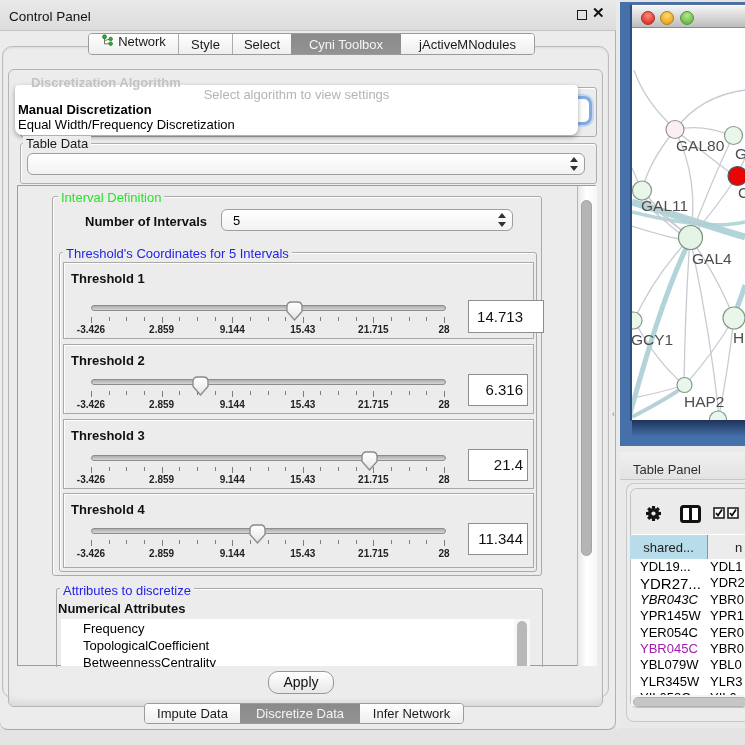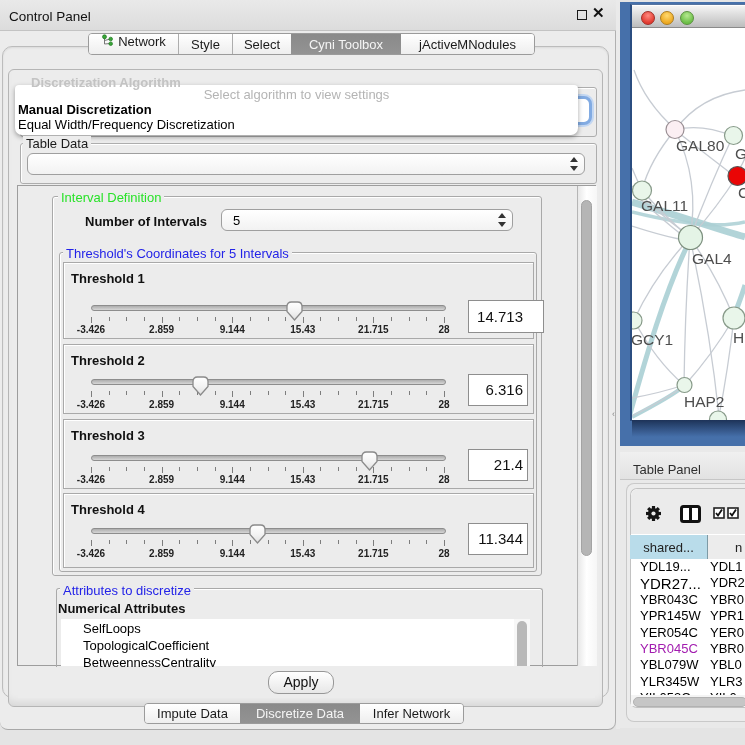--- a/index.html
+++ b/index.html
@@ -197,21 +197,21 @@
     <div class="abs" style="left:343.4px;top:548px;width:60px;text-align:center;font-size:10px;font-weight:bold;color:#222;">21.715</div>
     <div class="abs" style="left:414.0px;top:548px;width:60px;text-align:center;font-size:10px;font-weight:bold;color:#222;">28</div>
     <svg class="abs" style="left:248.5px;top:524.0px;" width="17" height="20" viewBox="0 0 17 20">
       <path d="M1 5.5 Q1 1 5.5 1 L11.5 1 Q16 1 16 5.5 L16 10.5 L8.5 19 L1 10.5 Z" fill="url(#tg)" stroke="#8a8a8a" stroke-width="1.3"></path>
     </svg>
     <div class="abs" style="left:468px;top:523px;width:54px;height:30px;background:#fff;border:1.5px solid #8e8e8e;font-size:15px;color:#111;text-align:right;line-height:30px;padding-right:4px;">11.344</div>
     <div class="abs" style="left:56px;top:588px;width:485px;height:78px;border:1px solid #a9a9a9;border-bottom:none;border-radius:3px 3px 0 0;box-shadow:inset 0 1px 0 #fff;"></div>
     <div class="abs" style="left:60px;top:583px;font-size:13px;color:#2323e8;background:#ececec;padding:0 3px;">Attributes to discretize</div>
     <div class="abs" style="left:58px;top:601px;font-size:13px;font-weight:bold;color:#111;">Numerical Attributes</div>
     <div class="abs" style="left:61px;top:619px;width:453px;height:47px;background:#fff;"></div>
-    <div class="abs" style="left:83px;top:621px;font-size:13px;color:#000;">SelfLoops</div>
+    <div class="abs" style="left:83px;top:621px;font-size:13px;color:#000;">Frequency</div>
     <div class="abs" style="left:83px;top:638px;font-size:13px;color:#000;">TopologicalCoefficient</div>
     <div class="abs" style="left:83px;top:655px;font-size:13px;color:#000;">BetweennessCentrality</div>
     <div class="abs" style="left:514px;top:619px;width:16px;height:47px;background:#f7f7f7;"></div>
     <div class="abs" style="left:517px;top:621px;width:10px;height:45px;background:#b8b8b8;border-radius:5px 5px 0 0;"></div>
     <div class="abs" style="left:18px;top:667px;width:577px;height:31px;background:#ececec;"></div>
     <div class="abs" style="left:268px;top:671px;width:64px;height:21px;background:linear-gradient(#ffffff,#e7e7e7);border:1px solid #979797;border-radius:10px;font-size:14px;color:#111;text-align:center;line-height:21px;">Apply</div>
     <div class="abs" style="left:144px;top:703px;width:318px;height:19px;border:1px solid #9b9b9b;border-radius:4px;overflow:hidden;">
       <div style="position:absolute;left:0px;width:95px;top:0;height:100%;display:flex;align-items:center;justify-content:center;background:linear-gradient(#ffffff,#eeeeee);color:#1a1a1a;font-size:13px;">Impute Data</div>
       <div style="position:absolute;left:95px;width:120px;top:0;height:100%;display:flex;align-items:center;justify-content:center;background:linear-gradient(#8a8a8a,#939393);color:#f5f5f5;font-size:13px;">Discretize Data</div>
       <div style="position:absolute;left:215px;width:103px;top:0;height:100%;display:flex;align-items:center;justify-content:center;background:linear-gradient(#ffffff,#eeeeee);color:#1a1a1a;font-size:13px;">Infer Network</div>
@@ -301,21 +301,21 @@
       <path d="M3 6 L5 8.5 L9 2.5" fill="none" stroke="#111" stroke-width="1.8"></path>
     </svg>
     <div class="abs" style="left:630px;top:535px;width:77px;height:24px;background:#b9dcea;border-right:1px solid #7d9aa5;"></div>
     <div class="abs" style="left:708px;top:535px;width:37px;height:24px;background:#ececec;"></div>
     <div class="abs" style="left:630px;top:540px;width:77px;text-align:center;font-size:13px;color:#222;">shared...</div>
     <div class="abs" style="left:735px;top:540px;font-size:13px;color:#222;">n</div>
     <div class="abs" style="left:640px;top:559.0px;font-size:13px;color:#000;">YDL19...</div>
     <div class="abs" style="left:710px;top:559.0px;font-size:13px;color:#000;">YDL1</div>
     <div class="abs" style="left:640px;top:575.4px;font-size:15px;color:#000;">YDR27...</div>
     <div class="abs" style="left:710px;top:575.4px;font-size:13px;color:#000;">YDR2</div>
-    <div class="abs" style="left:640px;top:591.8px;font-size:13px;color:#000;">YBR043C</div>
+    <div class="abs" style="left:640px;top:591.8px;font-size:13px;color:#000;font-style:italic;">YBR043C</div>
     <div class="abs" style="left:710px;top:591.8px;font-size:13px;color:#000;">YBR0</div>
     <div class="abs" style="left:640px;top:608.2px;font-size:13px;color:#000;">YPR145W</div>
     <div class="abs" style="left:710px;top:608.2px;font-size:13px;color:#000;">YPR1</div>
     <div class="abs" style="left:640px;top:624.6px;font-size:13px;color:#000;">YER054C</div>
     <div class="abs" style="left:710px;top:624.6px;font-size:13px;color:#000;">YER0</div>
     <div class="abs" style="left:640px;top:641.0px;font-size:13px;color:#a21caf;">YBR045C</div>
     <div class="abs" style="left:710px;top:641.0px;font-size:13px;color:#000;">YBR0</div>
     <div class="abs" style="left:640px;top:657.4px;font-size:13px;color:#000;">YBL079W</div>
     <div class="abs" style="left:710px;top:657.4px;font-size:13px;color:#000;">YBL0</div>
     <div class="abs" style="left:640px;top:673.8px;font-size:13px;color:#000;">YLR345W</div>

